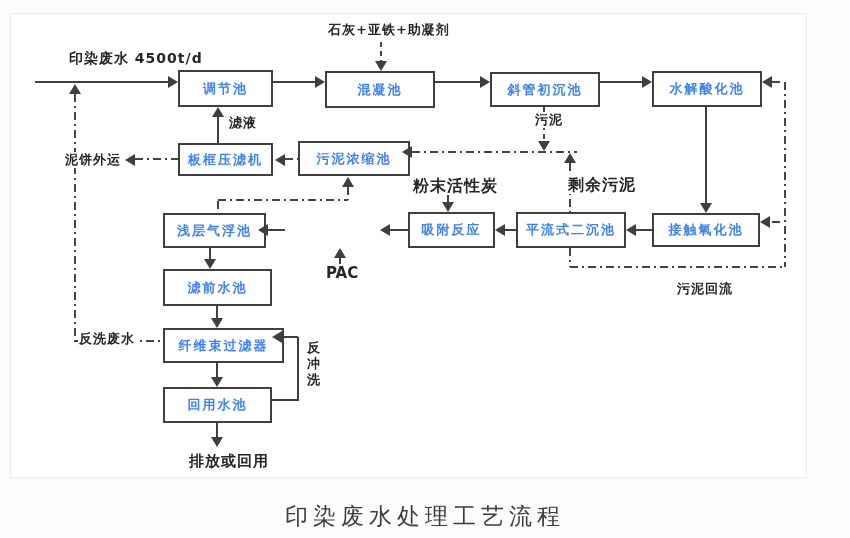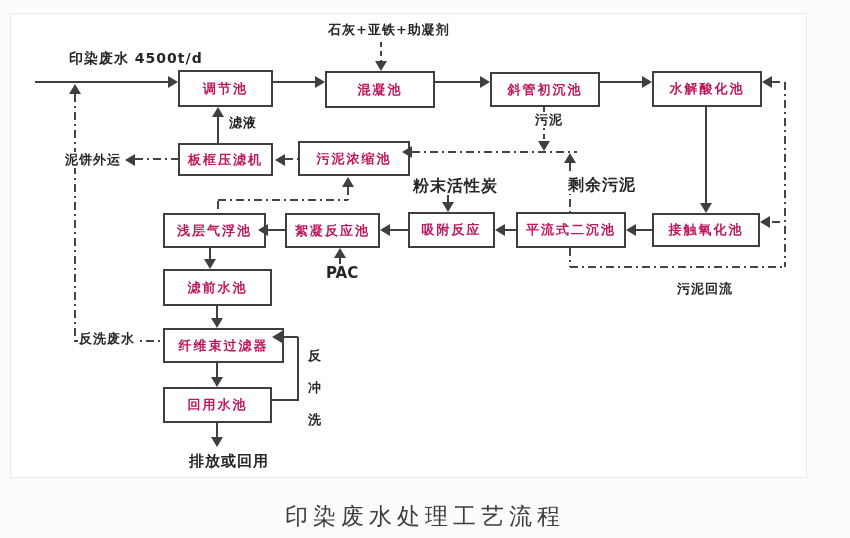--- a/index.html
+++ b/index.html
@@ -13,21 +13,21 @@
   }
   .page { position:absolute; left:0; top:0; width:850px; height:538px; }
   .frame {
     position:absolute; left:10px; top:13px; width:797px; height:465px;
     background:#ffffff; border:1px solid #ece9e9;
   }
   
   .pbox {
     position:absolute; background:#fff; border:2px solid #3f3f3f;
     display:flex; align-items:center; justify-content:center;
-    font-size:13px; font-weight:700; letter-spacing:2px; color:#be185d;
+    font-size:13px; font-weight:700; letter-spacing:2px; color:#3b82f6;
     white-space:nowrap;
   }
   
   .hl { position:absolute; height:2px; background:#3f3f3f; }
   .vl { position:absolute; width:2px; background:#3f3f3f; }
   
   .hdd { position:absolute; height:2px;
     background:repeating-linear-gradient(90deg,#454545 0 8px,transparent 8px 12px,#454545 12px 14px,transparent 14px 18px); }
   .vdd { position:absolute; width:2px;
     background:repeating-linear-gradient(180deg,#454545 0 8px,transparent 8px 12px,#454545 12px 14px,transparent 14px 18px); }
@@ -40,40 +40,39 @@
   .ah.l { border-right:10px solid #3f3f3f; border-top:6px solid transparent; border-bottom:6px solid transparent; }
   .ah.u { border-bottom:10px solid #3f3f3f; border-left:6px solid transparent; border-right:6px solid transparent; }
   .ah.d { border-top:10px solid #3f3f3f; border-left:6px solid transparent; border-right:6px solid transparent; }
   
   .lbl {
     position:absolute; font-size:13px; font-weight:700; letter-spacing:1px;
     color:#262626; background:#fff; padding:0 1px; white-space:nowrap; line-height:1.2;
   }
   .lbl.small { font-size:16px; }
   .lbl.latin { font-size:15px; letter-spacing:0; }
-  .lbl.vert { width:16px; white-space:normal; word-break:break-all; line-height:32px; text-align:right; letter-spacing:0; }
+  .lbl.vert { width:16px; white-space:normal; word-break:break-all; line-height:16px; text-align:left; letter-spacing:0; }
   .caption {
     position:absolute; left:0; top:501px; width:850px; text-align:center;
     font-size:23px; letter-spacing:5px; color:#3c3c3c; background:transparent; font-weight:400;
   }
 </style>
 </head>
 <body>
 
 <div class="page">
   <div class="frame"></div>
 
   <div class="pbox" style="left:178px;top:70px;width:95px;height:37px;">调节池</div>
   <div class="pbox" style="left:490px;top:72px;width:110px;height:35px;">斜管初沉池</div>
   <div class="pbox" style="left:325px;top:71px;width:110px;height:37px;">混凝池</div>
   <div class="pbox" style="left:652px;top:71px;width:110px;height:36px;">水解酸化池</div>
   <div class="pbox" style="left:178px;top:143px;width:95px;height:33px;">板框压滤机</div>
   <div class="pbox" style="left:298px;top:141px;width:112px;height:35px;">污泥浓缩池</div>
   <div class="pbox" style="left:163px;top:213px;width:103px;height:35px;">浅层气浮池</div>
-  <div class="pbox" style="left:285px;top:213px;width:95px;height:35px;">絮凝反应池</div>
   <div class="pbox" style="left:408px;top:212px;width:87px;height:36px;">吸附反应</div>
   <div class="pbox" style="left:516px;top:212px;width:110px;height:36px;">平流式二沉池</div>
   <div class="pbox" style="left:652px;top:213px;width:108px;height:34px;">接触氧化池</div>
   <div class="pbox" style="left:163px;top:269px;width:109px;height:37px;">滤前水池</div>
   <div class="pbox" style="left:163px;top:328px;width:121px;height:35px;">纤维束过滤器</div>
   <div class="pbox" style="left:163px;top:387px;width:109px;height:36px;">回用水池</div>
 
   <div class="hl" style="left:35px;top:81px;width:133px;"></div>
   <div class="ah r" style="left:168px;top:76px;"></div>
   <div class="hl" style="left:273px;top:81px;width:42px;"></div>

